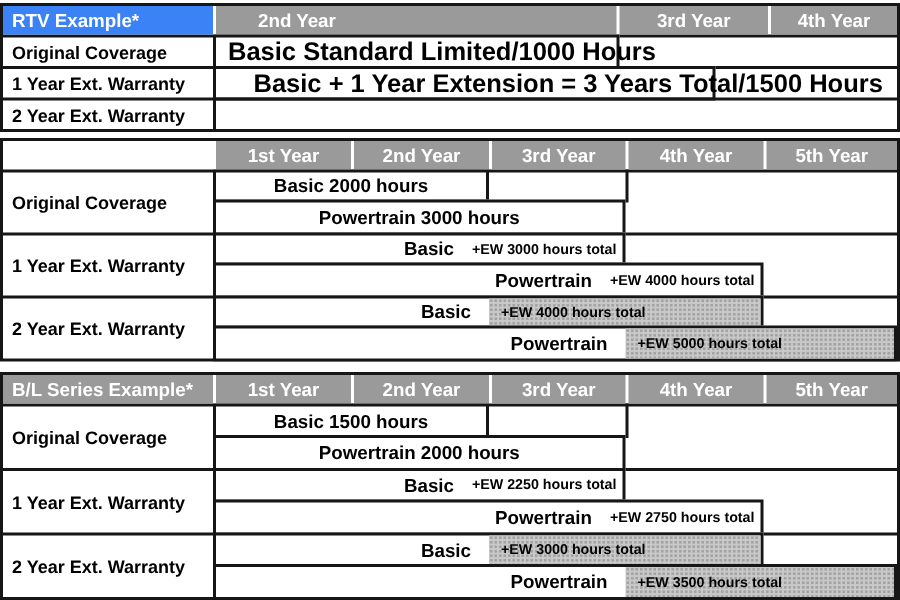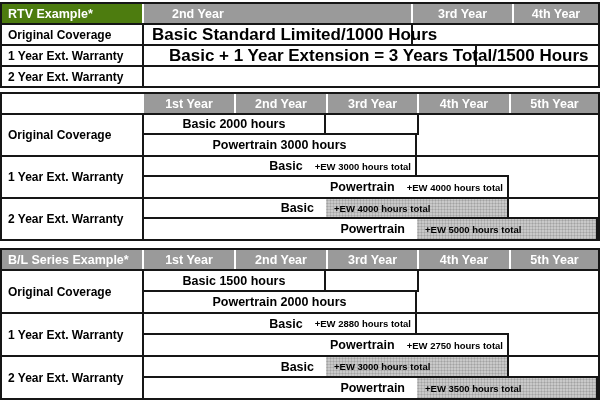--- a/index.html
+++ b/index.html
@@ -40,21 +40,21 @@
   .ew-abs{position:absolute;top:0;bottom:0;display:flex;align-items:center;
           font-size:9.5px;font-weight:bold;white-space:nowrap;z-index:2;}
 </style>
 </head>
 <body>
 
 <div class="page">
 
   <section class="tbl rtv" style="top:2px;">
     <div class="hd">
-      <div class="hc title" style="left: 0px; width: 140px; background: #4d7c0f; color: rgb(255, 255, 255);">
+      <div class="hc title" style="left: 0px; width: 140px; background: #3b82f6; color: rgb(255, 255, 255);">
         <span>RTV Example*</span>
       </div>
       <div class="hc hl" style="left: 142px; width: 267px; background: rgb(154, 154, 154); color: rgb(255, 255, 255);">
         <span>2nd Year</span>
       </div>
       <div class="hc" style="left: 411px; width: 99px; background: rgb(154, 154, 154); color: rgb(255, 255, 255);">
         <span>3rd Year</span>
       </div>
       <div class="hc" style="left: 512px; width: 84px; background: rgb(154, 154, 154); color: rgb(255, 255, 255);">
         <span>4th Year</span>
@@ -165,21 +165,21 @@
       </div>
       <div class="bar" style="top:19px;height:24px;width:275px;">
         <span class="c">Powertrain 2000 hours</span>
       </div>
       <div class="tick" style="top:-2px;height:23px;"></div>
     </div>
     <div class="row bt">
       <span class="lbl">1 Year Ext. Warranty</span>
       <div class="bar ext" style="top:-2px;height:23px;width:275px;">
         <span class="main">Basic</span>
-        <span class="ewt">+EW 2880 hours total</span>
+        <span class="ewt">+EW 2250 hours total</span>
       </div>
       <div class="bar ext" style="top:19px;height:24px;width:367px;">
         <span class="main">Powertrain</span>
         <span class="ewt">+EW 2750 hours total</span>
       </div>
     </div>
     <div class="row bt">
       <span class="lbl">2 Year Ext. Warranty</span>
       <div class="bar" style="top:-2px;height:23px;width:367px;">
         <div class="shade" style="left: 182px; background-color: rgb(201, 201, 201);"></div>

